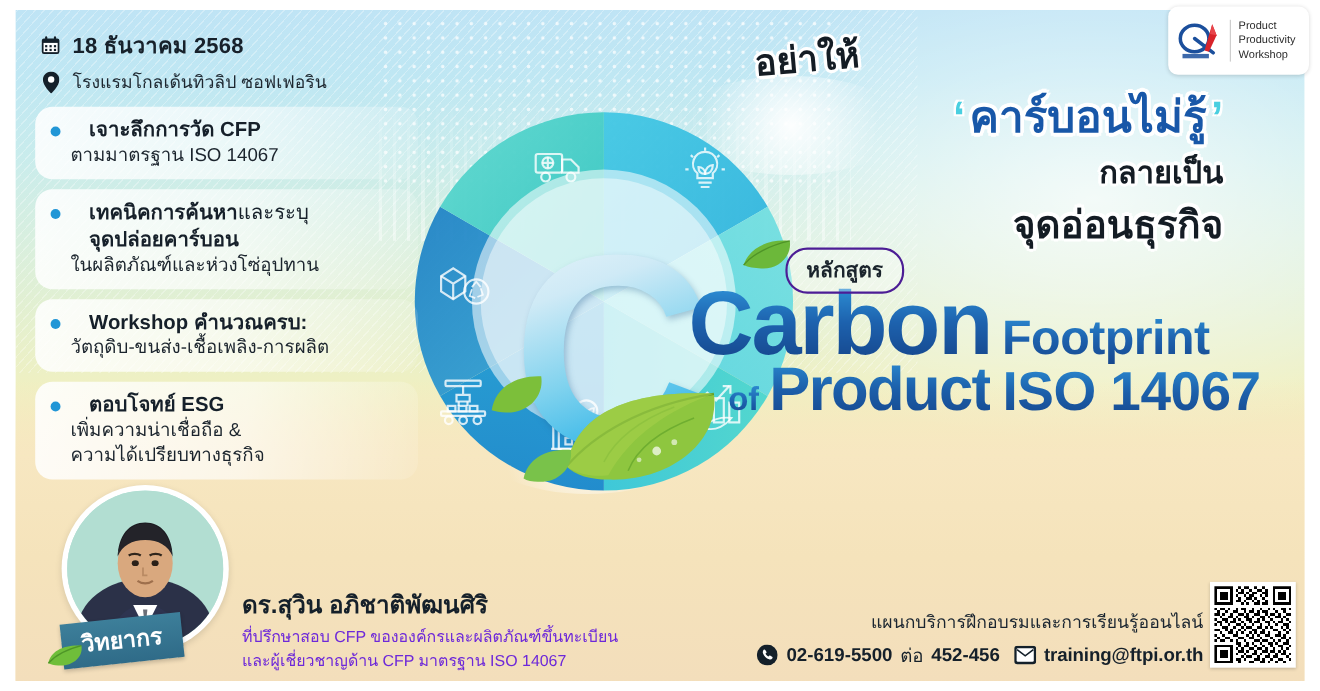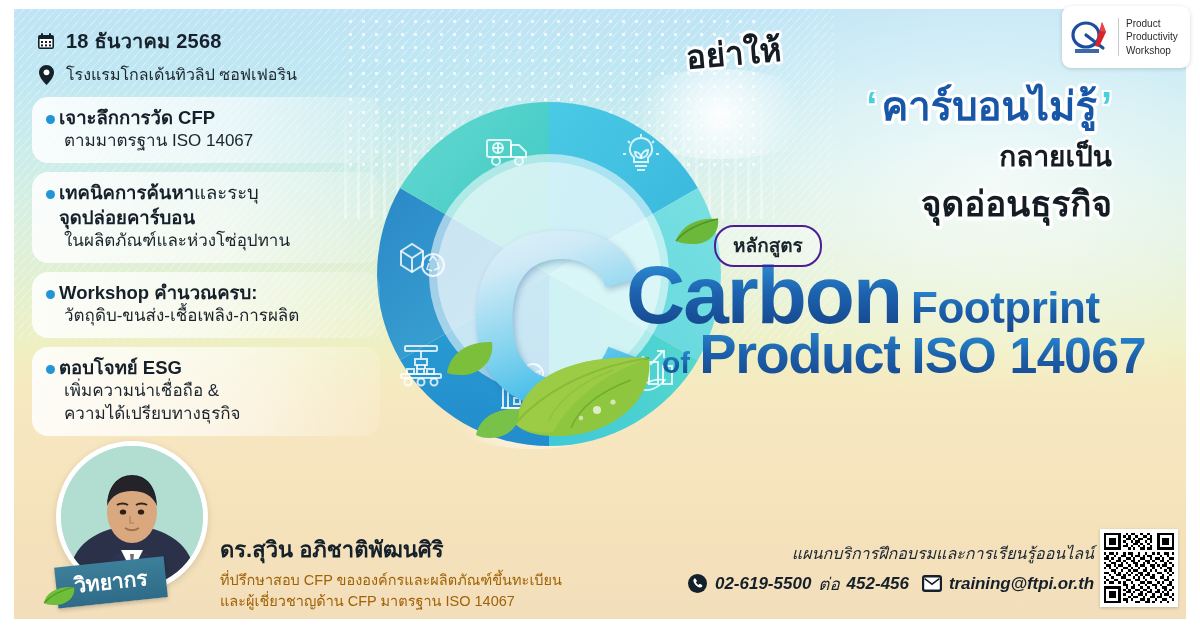--- a/index.html
+++ b/index.html
@@ -81,21 +81,21 @@
   .ico{width:20px;height:22px;flex:0 0 20px;display:flex;align-items:center;justify-content:center;}
   .info-date{font-size:20px;font-weight:bold;color:#17212b;letter-spacing:.2px;}
   .info-venue{font-size:16px;color:#1d2730;}
   
   .cards{position:absolute;left:18px;top:88px;width:348px;z-index:22;}
   .card{
     position:relative;
     background:linear-gradient(100deg, rgba(255,255,255,.88) 0%, rgba(255,255,255,.62) 55%, rgba(255,255,255,.10) 100%);
     border-radius:16px;padding:9px 14px 10px 14px;margin-bottom:9px;
   }
-  .card-line{display:flex;align-items:flex-start;gap:4px;}
+  .card-line{display:flex;align-items:flex-start;gap:26px;}
   .dot{
     width:9px;height:9px;border-radius:50%;background:#2196d6;
     margin-top:9px;flex:0 0 9px;
   }
   .card-head{font-size:18.5px;font-weight:bold;color:#16202a;line-height:1.32;}
   .card-head .reg{font-weight:normal;}
   .card-sub{font-size:17px;color:#1b242d;line-height:1.34;margin-left:18px;}
   
   .headline{position:absolute;right:74px;top:18px;z-index:24;text-align:right;width:540px;}
   .hl1{
@@ -201,23 +201,23 @@
     position:absolute;left:42px;top:553px;z-index:30;
     background:linear-gradient(180deg,#3d7f9a 0%,#2f6b88 100%);
     color:#fff;font-size:21px;font-weight:bold;
     padding:3px 18px 5px 18px;
     transform:rotate(-6deg);
     box-shadow:0 2px 4px rgba(0,0,0,.2);
   }
   .leaf-badge{position:absolute;left:28px;top:576px;z-index:31;}
   .speaker-text{position:absolute;left:206px;top:523px;z-index:26;}
   .sp-name{font-size:22px;font-weight:bold;color:#15202a;margin-bottom:3px;}
-  .sp-role{font-size:14.5px;color:#a16207;line-height:1.45;}
-  
-  .contact{position:absolute;right:92px;bottom:22px;z-index:26;text-align:right;font-style:italic;}
+  .sp-role{font-size:14.5px;color:#6d28d9;line-height:1.45;}
+  
+  .contact{position:absolute;right:92px;bottom:10px;z-index:26;text-align:right;}
   .c-dept{font-size:16px;color:#1a2530;margin-bottom:4px;}
   .c-row{display:flex;align-items:center;justify-content:flex-end;gap:7px;font-size:17px;color:#15202a;}
   .c-phone{font-weight:bold;}
   .c-ext-label{font-weight:normal;}
   .c-ext{font-weight:bold;}
   .c-mail{font-weight:bold;letter-spacing:-.1px;}
   .cicon{width:20px;height:20px;flex:0 0 20px;display:flex;align-items:center;justify-content:center;}
   
   .qr{
     position:absolute;right:8px;bottom:12px;z-index:28;

